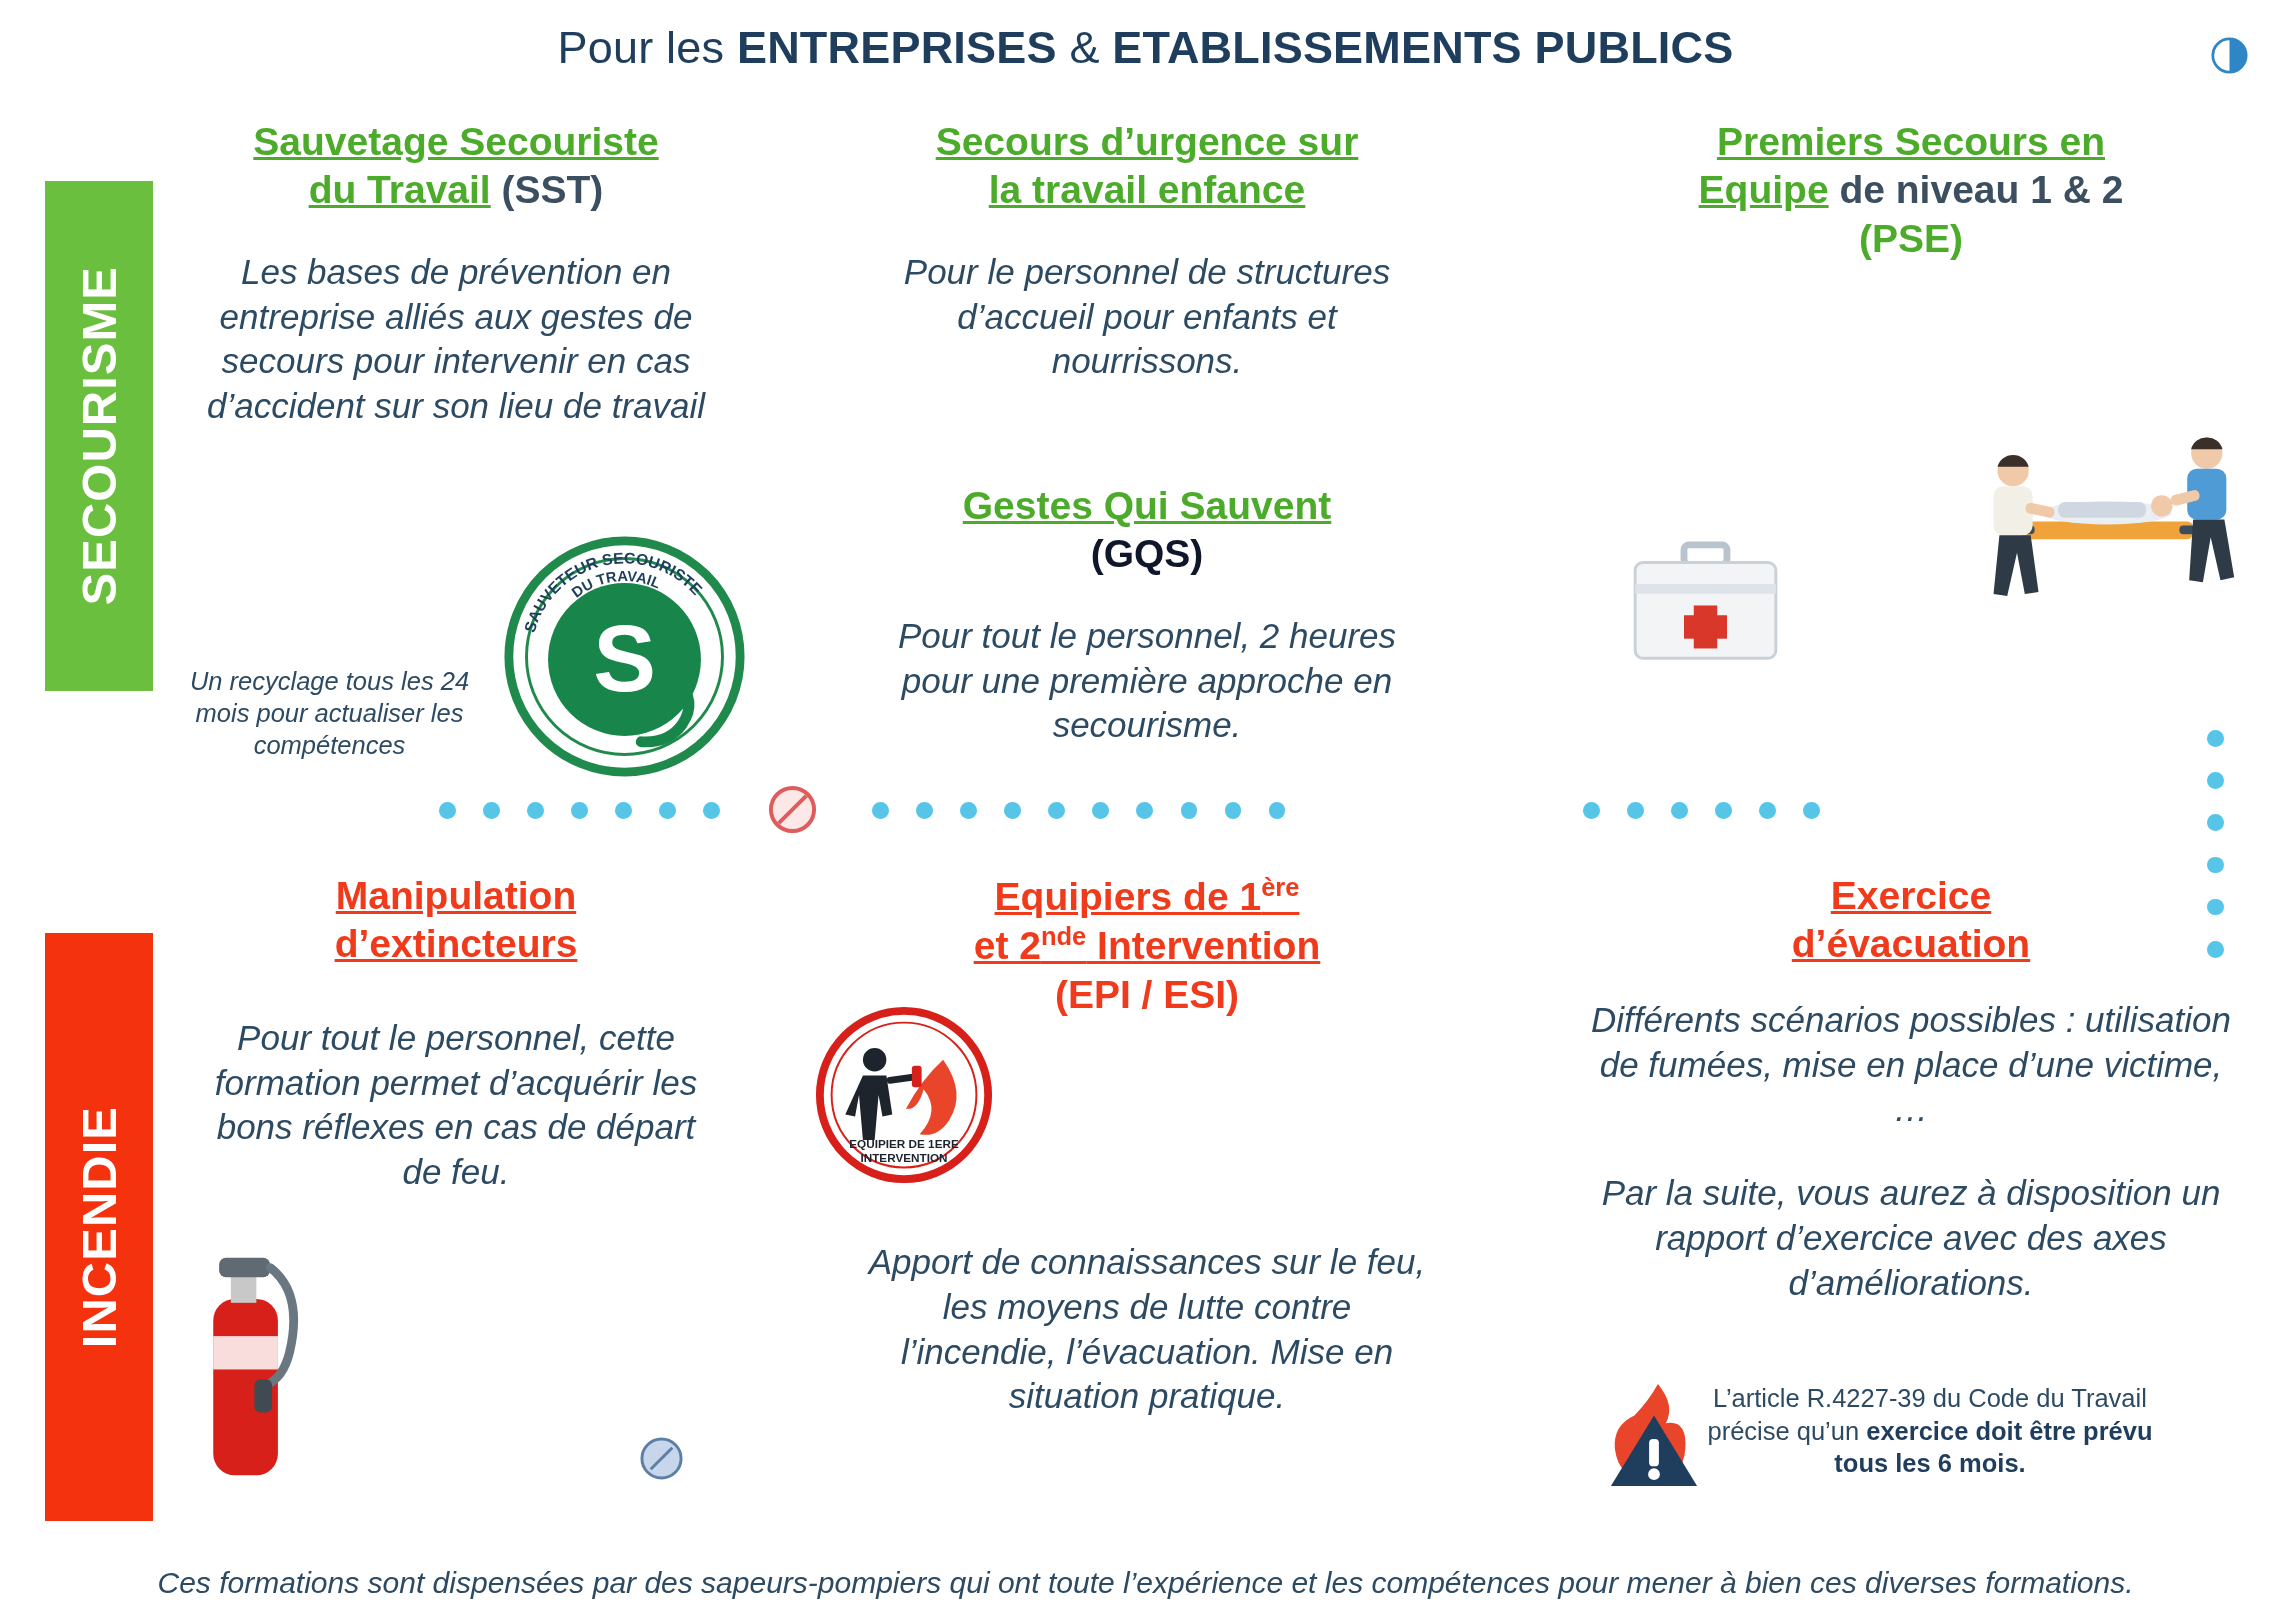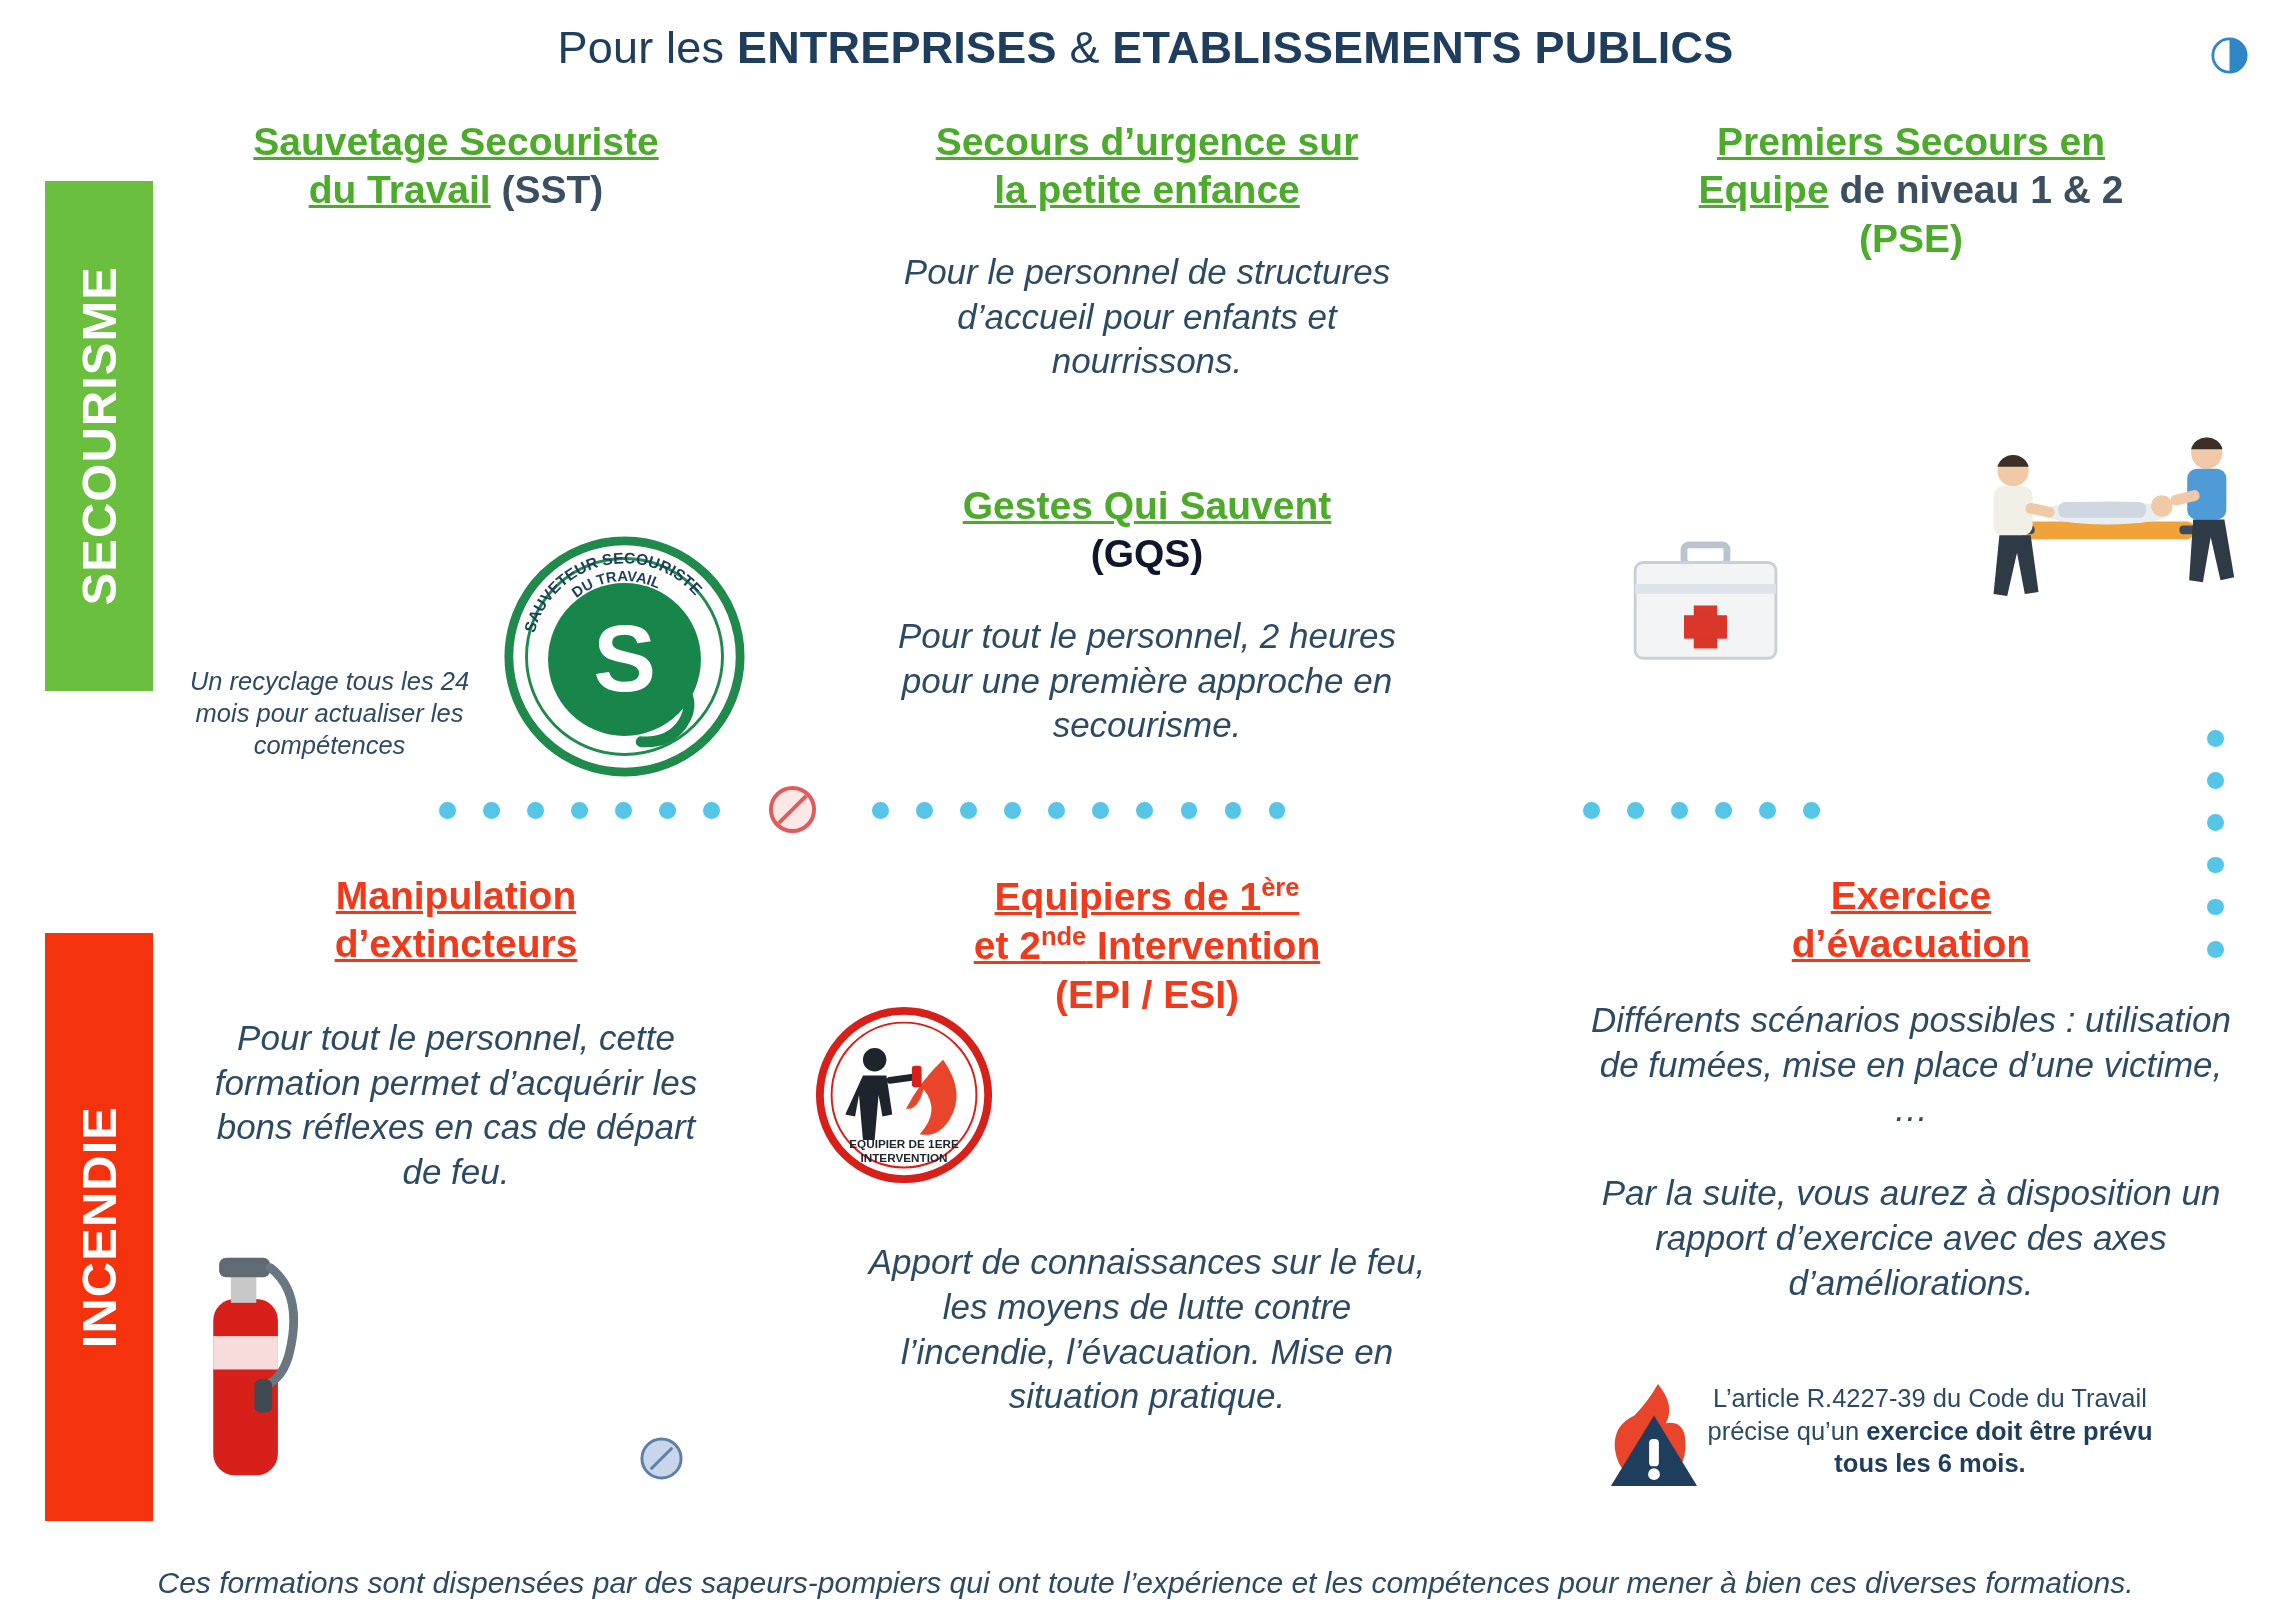--- a/index.html
+++ b/index.html
@@ -191,20 +191,21 @@
 </div>
 <div class="vtab vtab-incendie">
   <span>INCENDIE</span>
 </div>
 
 <div class="col" style="left:162px; top:118px; width:588px;">
   <div class="head-green">
     <span class="u">Sauvetage Secouriste</span><br>
     <span class="u">du Travail</span><span class="plain"> (SST)</span>
   </div>
+  <div class="body-it" style="margin-top:35px; padding:0 29px;">Les bases de prévention en entreprise alliés aux gestes de secours pour intervenir en cas d’accident sur son lieu de travail</div>
 </div>
 
 <div class="col" style="left:168px; top:665px; width:323px;">
   <div class="small-it">Un recyclage tous les 24 mois pour actualiser les compétences</div>
 </div>
 
 <svg class="sst-logo" viewBox="0 0 250 250">
   <circle cx="125" cy="125" r="118" fill="#ffffff" stroke="#1f8a4c" stroke-width="9"></circle>
   <circle cx="125" cy="125" r="100" fill="#ffffff" stroke="#1f8a4c" stroke-width="3"></circle>
   <circle cx="125" cy="128" r="78" fill="#18864a"></circle>
@@ -217,21 +218,21 @@
   <path id="arcTop2" d="M48 125 a77 77 0 0 1 154 0" fill="none"></path>
   <text font-family="Liberation Sans, sans-serif" font-size="15" font-weight="bold" fill="#1f3d5c">
     <textPath href="#arcTop2" startOffset="28%">DU TRAVAIL</textPath>
   </text>
   <path d="M178 150 q22 20 6 44 q-14 20 -42 18" fill="none" stroke="#18864a" stroke-width="11" stroke-linecap="round"></path>
 </svg>
 
 <div class="col" style="left:843px; top:118px; width:608px;">
   <div class="head-green">
     <span class="u">Secours d’urgence sur</span><br>
-    <span class="u">la petite enfance</span>
+    <span class="u">la travail enfance</span>
   </div>
   <div class="body-it" style="margin-top:35px; padding:0 44px;">Pour le personnel de structures d’accueil pour enfants et nourrissons.</div>
 </div>
 
 <div class="col" style="left:843px; top:482px; width:608px;">
   <div class="head-green">
     <span class="u">Gestes Qui Sauvent</span><br>
     <span class="plain" style="color:#0f172a;">(GQS)</span>
   </div>
   <div class="body-it" style="margin-top:35px; padding:0 19.6px;">Pour tout le personnel, 2 heures pour une première approche en secourisme.</div>

